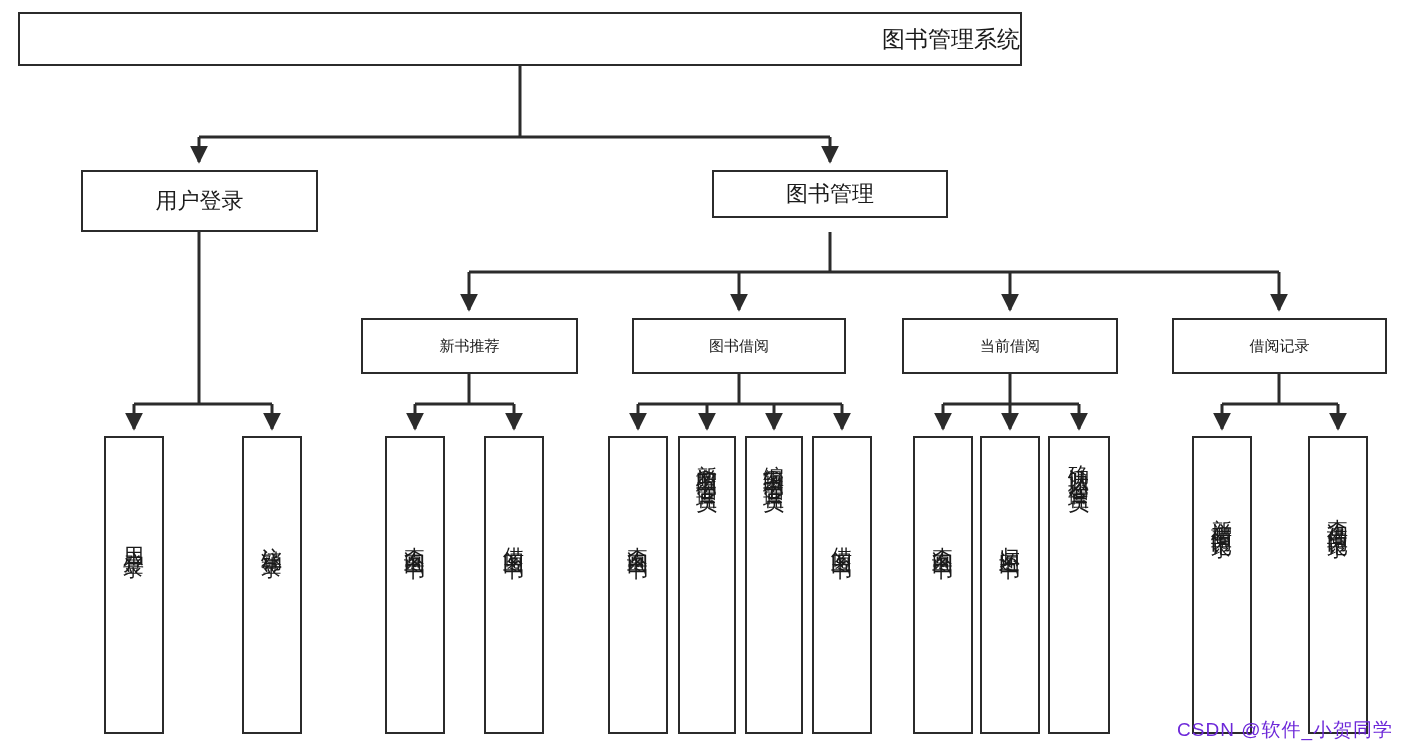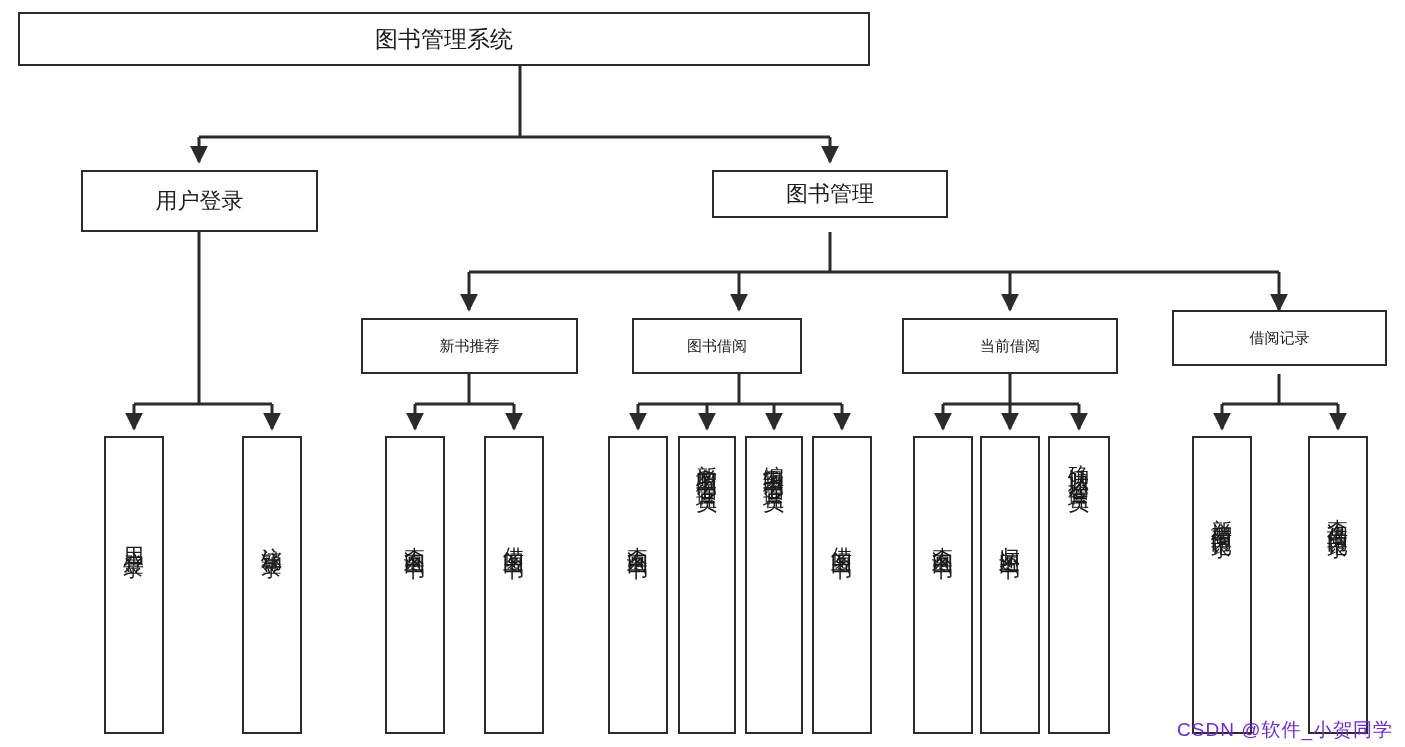--- a/index.html
+++ b/index.html
@@ -129,41 +129,41 @@
       <path d="M 1010 404 L 1010 429" marker-end="url(#arrow)"></path>
       <path d="M 1079 404 L 1079 429" marker-end="url(#arrow)"></path>
 
       <path d="M 1279 374 L 1279 404"></path>
       <path d="M 1222 404 L 1338 404"></path>
       <path d="M 1222 404 L 1222 429" marker-end="url(#arrow)"></path>
       <path d="M 1338 404 L 1338 429" marker-end="url(#arrow)"></path>
     </g>
   </svg>
 
-  <div class="node root" style="left:18px; top:12px; width:852px; height:54px;">
+  <div class="node root" style="left:18px; top:12px; width:1004px; height:54px;justify-content:flex-end;">
     <span>图书管理系统</span>
   </div>
 
   <div class="node level2" style="left:81px; top:170px; width:237px; height:62px;">
     <span>用户登录</span>
   </div>
   <div class="node level2" style="left:712px; top:170px; width:236px; height:48px;">
     <span>图书管理</span>
   </div>
 
   <div class="node level3" style="left:361px; top:318px; width:217px; height:56px;">
     <span>新书推荐</span>
   </div>
-  <div class="node level3" style="left:632px; top:318px; width:170px; height:56px;">
+  <div class="node level3" style="left:632px; top:318px; width:214px; height:56px;">
     <span>图书借阅</span>
   </div>
   <div class="node level3" style="left:902px; top:318px; width:216px; height:56px;text-align:center;">
     <span>当前借阅</span>
   </div>
-  <div class="node level3" style="left:1172px; top:310px; width:215px; height:56px;text-align:right;">
+  <div class="node level3" style="left:1172px; top:318px; width:215px; height:56px;text-align:right;">
     <span>借阅记录</span>
   </div>
 
   <div class="node leaf mid2" style="left:104px; top:436px; width:60px; height:298px;">
     <span class="vtext">用户登录</span>
   </div>
   <div class="node leaf mid2" style="left:242px; top:436px; width:60px; height:298px;">
     <span class="vtext">注销登录</span>
   </div>
 

